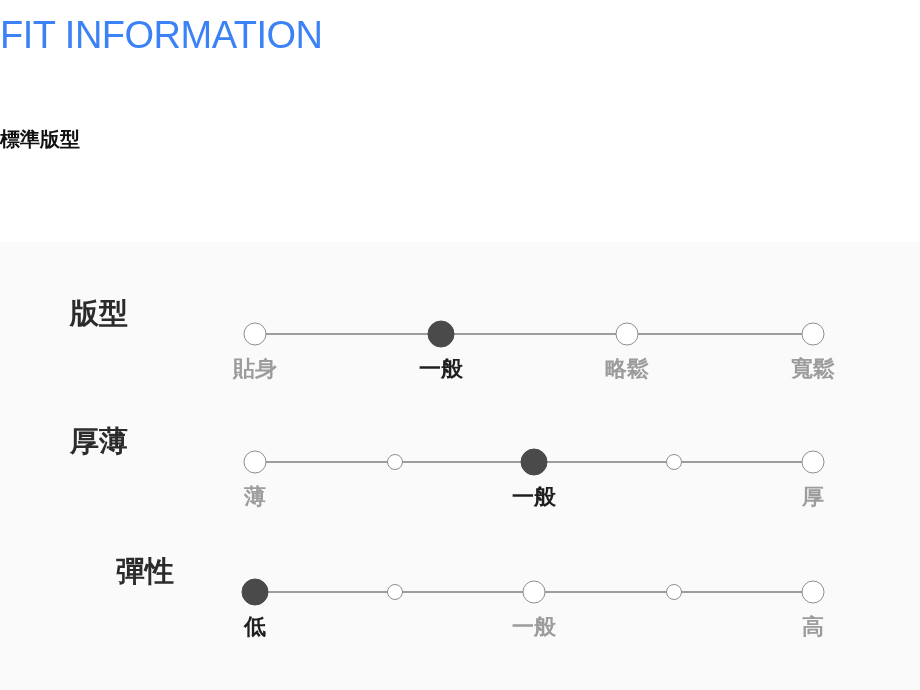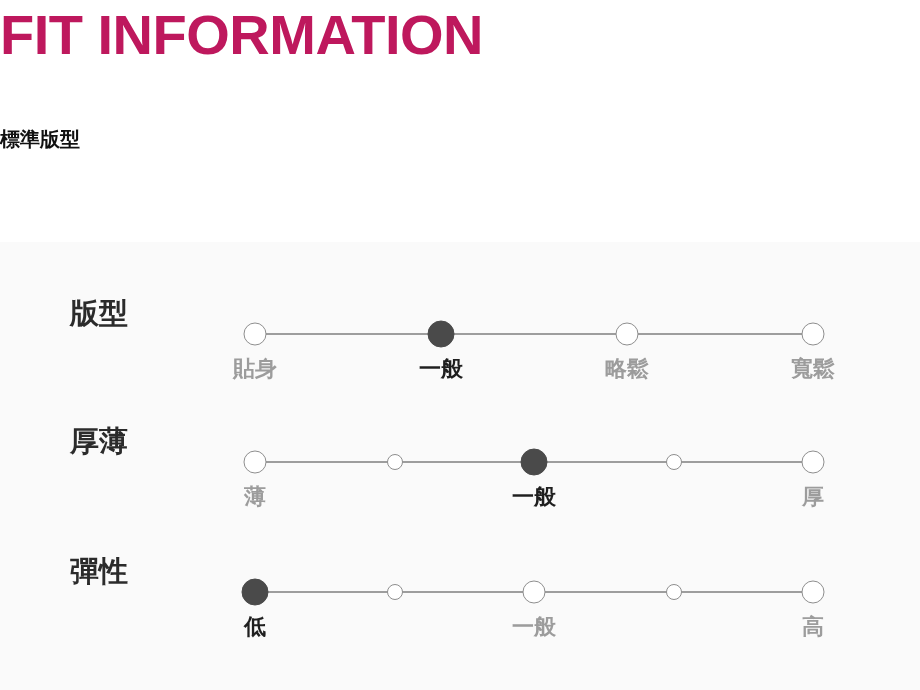--- a/index.html
+++ b/index.html
@@ -28,25 +28,25 @@
     position: absolute;
     left: 0;
     top: 0;
     width: 920px;
   }
 
   .page-title {
     position: absolute;
     left: 0px;
     top: 8px;
-    font-size: 56px;
+    font-size: 38px;
     line-height: 54px;
-    font-weight: 700;
+    font-weight: 400;
     letter-spacing: -0.5px;
-    color: #be185d;
+    color: #3b82f6;
     white-space: nowrap;
   }
 
   .section-subtitle {
     position: absolute;
     left: 0px;
     top: 118px;
     font-size: 20px;
     line-height: 42px;
     font-weight: 700;
@@ -67,21 +67,21 @@
 
   
   .fit-row {
     position: absolute;
     left: 0;
     width: 920px;
     height: 120px;
   }
   .fit-row.row-0 { top: 30px; }
   .fit-row.row-1 { top: 158px; }
-  .fit-row.row-2 { top: 288px; }
+  .fit-row.row-2 { top: 288px; text-align: center; }
 
   .row-label {
     position: absolute;
     left: 70px;
     top: 22px;
     width: 150px;
     font-size: 29px;
     line-height: 38px;
     font-weight: 600;
     color: #2b2b2b;

